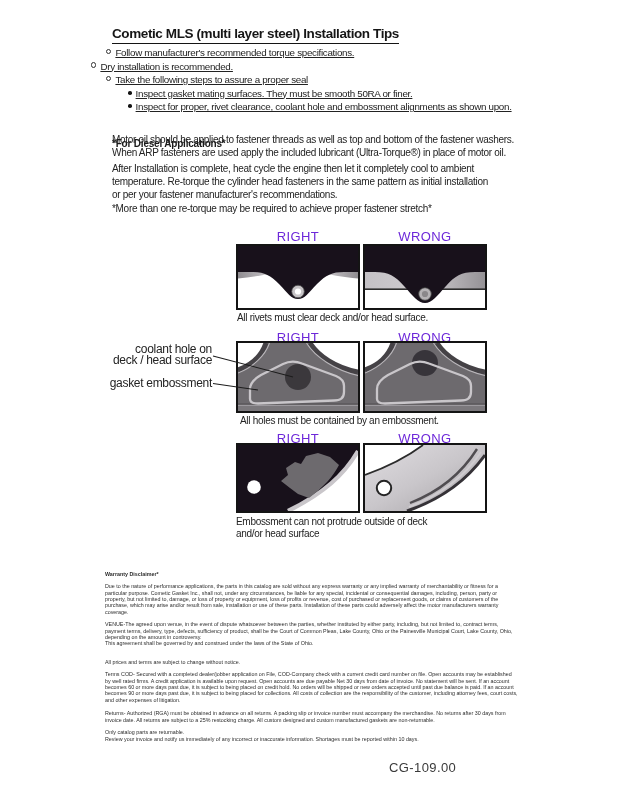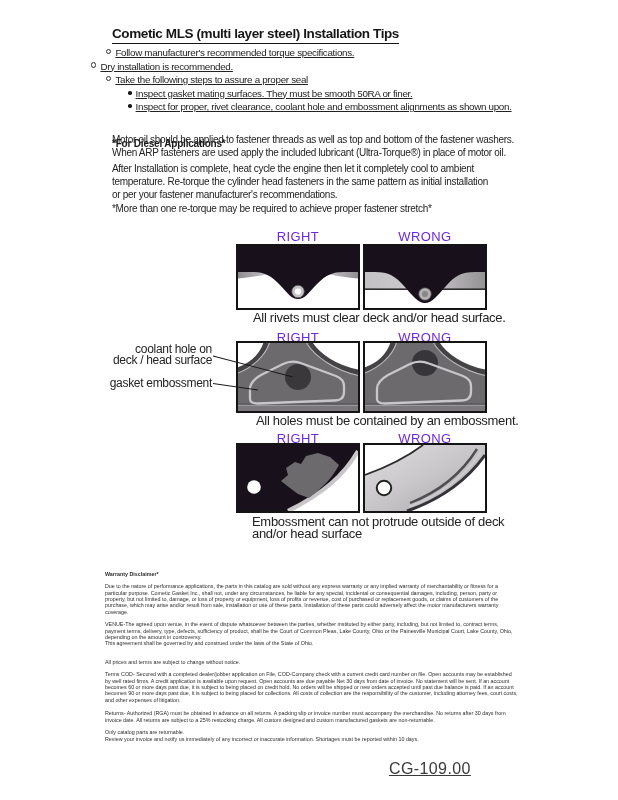--- a/index.html
+++ b/index.html
@@ -19,32 +19,32 @@
   .brow{font-size:9.8px;letter-spacing:-0.3px;color:#222;text-decoration:underline;}
   .ocirc{display:inline-block;width:3.4px;height:3.4px;border:1px solid #333;
     border-radius:50%;margin-right:4px;vertical-align:2px;}
   .dot{display:inline-block;width:3.6px;height:3.6px;background:#141414;
     border-radius:50%;margin-right:4px;vertical-align:2px;}
   
   .dheading{font-size:10px;font-weight:bold;letter-spacing:-0.2px;color:#1a1a1a;margin-top:20px;}
   .para{font-size:10px;line-height:12.9px;letter-spacing:-0.3px;width:440px;color:#232323;}
   
   .dlabel{width:124px;text-align:center;font-size:13px;letter-spacing:0.4px;color:#6d28d9;}
-  .caption{font-size:13px;letter-spacing:-0.3px;color:#232323;line-height:11.5px;margin-left:16px;}
+  .caption{font-size:10px;letter-spacing:-0.3px;color:#232323;line-height:11.5px;}
   .callout{width:104px;text-align:right;font-size:12px;line-height:10.8px;
     letter-spacing:-0.3px;color:#232323;}
   .panel{border:2.2px solid #141414;background:#fff;line-height:0;}
   .panel svg{display:block;}
   
   .legal{
     left:105px;width:826px;transform:scale(0.5);transform-origin:0 0;
     font-size:10.7px;line-height:12.8px;color:#2d2d2d;
   }
   .legal-h{font-weight:bold;}
-  .footer-code{font-size:16px;letter-spacing:0.4px;color:#3a3a3a;text-decoration:underline;}
+  .footer-code{font-size:13px;letter-spacing:0.4px;color:#3a3a3a;}
   .overlay{pointer-events:none;z-index:5;}
 </style>
 </head>
 <body>
 
 <h1 class="abs title">Cometic MLS (multi layer steel) Installation Tips</h1>
 
 <div class="abs brow" style="left:106px;top:47px"><span class="ocirc"></span><span>Follow manufacturer's recommended torque specifications.</span></div>
 <div class="abs brow" style="left:91px;top:60.5px"><span class="ocirc"></span><span>Dry installation is recommended.</span></div>
 <div class="abs brow" style="left:106px;top:74px"><span class="ocirc"></span><span>Take the following steps to assure a proper seal</span></div>

